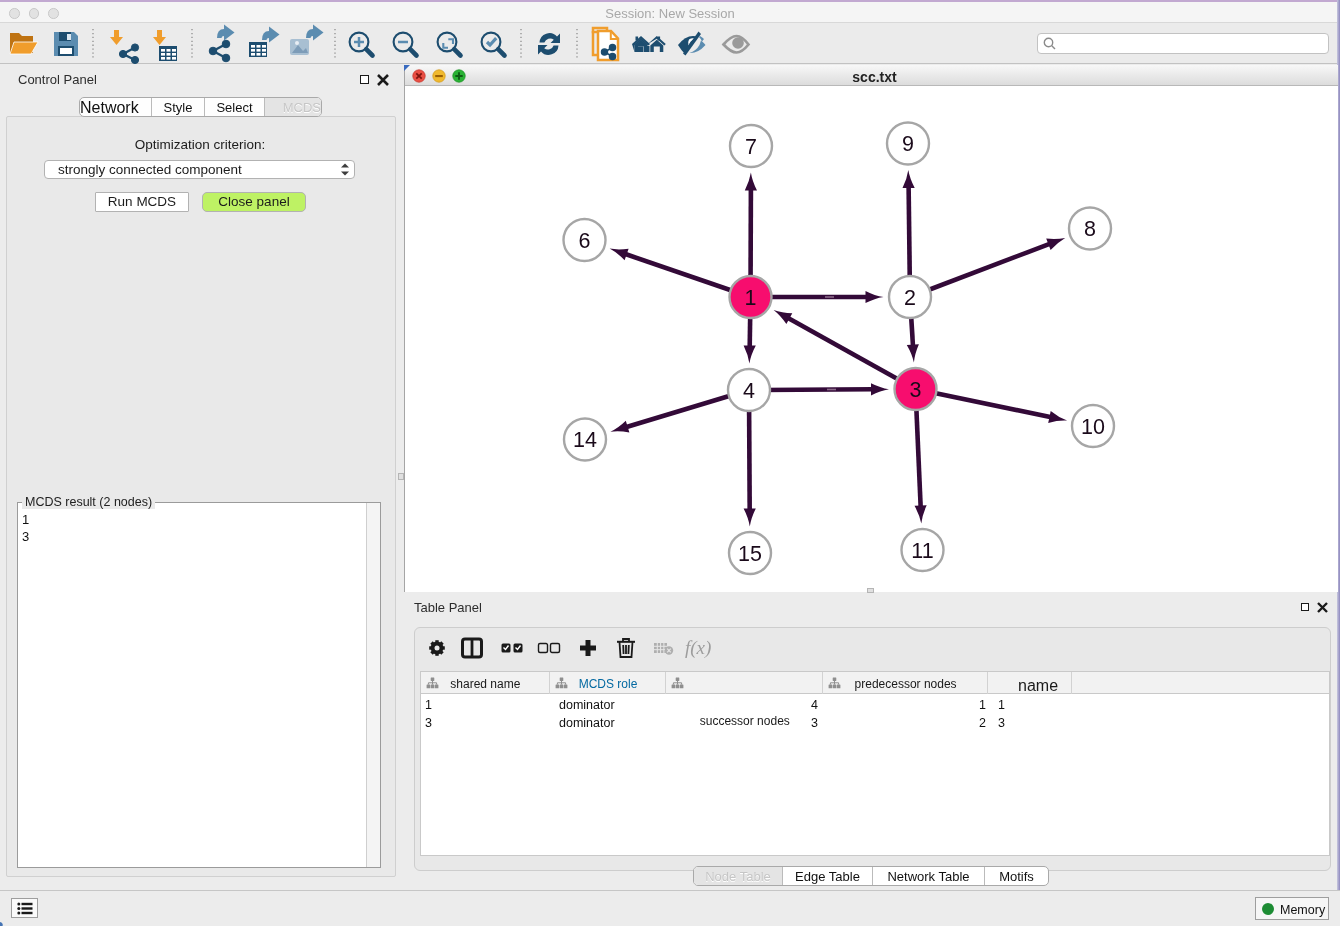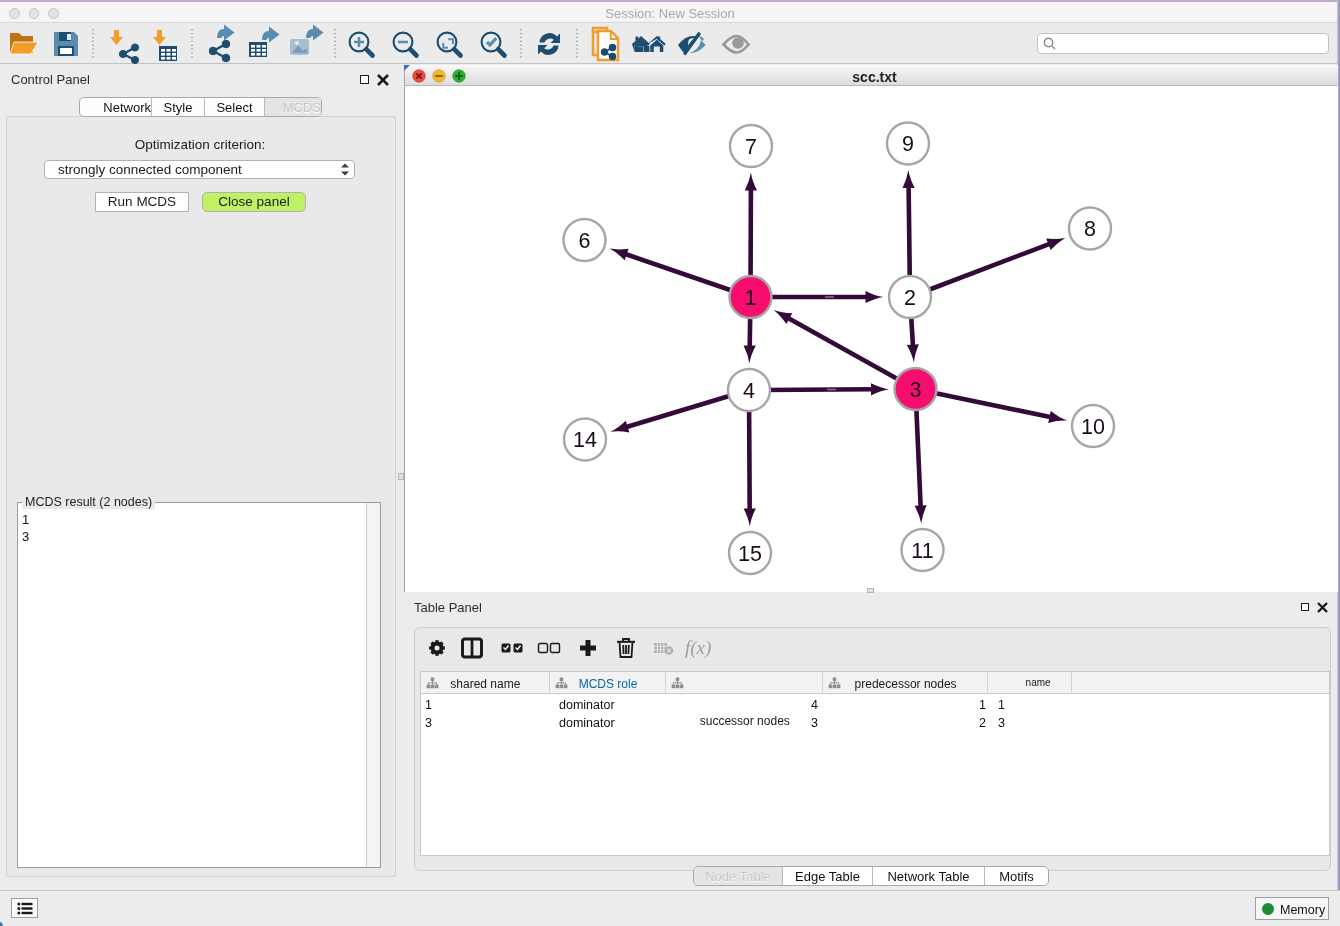--- a/index.html
+++ b/index.html
@@ -171,30 +171,30 @@
     <circle cx="2" cy="-1" r="5.8" fill="#9a9a9a"></circle>
   </g>
 </svg>
 
 <div class="abs" style="left:1037px;top:33px;width:292px;height:21px;background:#fff;border:1px solid #c2c2c2;border-radius:4px;"></div>
 <svg class="abs" style="left:1042px;top:36px;" width="16" height="16" viewBox="0 0 16 16">
   <circle cx="6.5" cy="6.5" r="4.2" fill="none" stroke="#8a8a8a" stroke-width="1.4"></circle>
   <line x1="9.8" y1="9.8" x2="13" y2="13" stroke="#8a8a8a" stroke-width="1.4"></line>
 </svg>
 
-<div class="abs" style="left:11px;top:72px;font-size:13px;color:#2d2d2d;">Control Panel</div>
+<div class="abs" style="left:18px;top:72px;font-size:13px;color:#2d2d2d;">Control Panel</div>
 <div class="abs" style="left:360px;top:75px;width:9px;height:9px;border:1.6px solid #1a1a1a;background:#fff;"></div>
 <svg class="abs" style="left:376px;top:73px;" width="14" height="14" viewBox="0 0 14 14">
  <path d="M 2,2 L 12,12 M 12,2 L 2,12" stroke="#1a1a1a" stroke-width="2.6"></path>
 </svg>
 
 <div class="abs" style="left:6px;top:116px;width:390px;height:761px;background:#e9e9e9;border:1px solid #d0d0d0;border-radius:2px;"></div>
 
 <div class="abs" style="left:79px;top:97px;width:243px;height:20px;background:#fefefe;border:1px solid #a9a9a9;border-radius:5px;overflow:hidden;display:flex;">
-  <div style="width:72px;border-right:1px solid #bbb;text-align:right;font-size:13px;color:#111;line-height:19px;">Network</div>
+  <div style="width:72px;border-right:1px solid #bbb;text-align:left;font-size:16px;color:#111;line-height:19px;">Network</div>
   <div style="width:53px;border-right:1px solid #bbb;text-align:center;font-size:13px;color:#111;line-height:19px;">Style</div>
   <div style="width:60px;border-right:1px solid #bbb;text-align:center;font-size:13px;color:#111;line-height:19px;">Select</div>
   <div style="flex:1;background:#e4e4e4;text-align:right;font-size:13px;color:#c6c6c6;line-height:19px;text-shadow:0 1px 0 #fff;">MCDS</div>
 </div>
 
 <div class="abs" style="left:0;top:137px;width:400px;text-align:center;font-size:13.5px;color:#1c1c1c;">Optimization criterion:</div>
 
 <div class="abs" style="left:44px;top:160px;width:311px;height:19px;background:#fff;border:1px solid #b2b2b2;border-radius:4px;"></div>
 <div class="abs" style="left:58px;top:162px;font-size:13.5px;color:#1c1c1c;">strongly connected component</div>
 <svg class="abs" style="left:338px;top:162px;" width="14" height="15" viewBox="0 0 14 15">
@@ -394,21 +394,21 @@
 <svg class="abs" style="left:828.3px;top:676.5px;" width="13" height="12" viewBox="0 0 13 12">
 <g fill="#8f8f8f">
       <rect x="4.7" y="0.5" width="3.6" height="3.4" rx="0.4"></rect>
       <rect x="0.6" y="7.5" width="3.6" height="3.8" rx="0.4"></rect>
       <rect x="4.7" y="7.5" width="3.6" height="3.8" rx="0.4"></rect>
       <rect x="8.8" y="7.5" width="3.6" height="3.8" rx="0.4"></rect>
     </g>
 <path d="M 6.5,3.9 L 6.5,7.5 M 2.4,7.5 L 2.4,5.8 L 10.6,5.8 L 10.6,7.5" stroke="#8f8f8f" stroke-width="1" fill="none"></path>
 </svg>
 <div class="abs" style="left:987.9px;top:672px;width:84.39999999999998px;height:22px;border-right:1px solid #d2d2d2;"></div>
-<div class="abs" style="left:987.9px;top:677px;width:84.39999999999998px;text-align:center;font-size:10px;color:#1a1a1a;text-indent:16px;">name</div>
+<div class="abs" style="left:987.9px;top:677px;width:84.39999999999998px;text-align:center;font-size:16px;color:#1a1a1a;text-indent:16px;">name</div>
 <div class="abs" style="left:425px;top:698px;font-size:12.5px;color:#111;">1</div>
 <div class="abs" style="left:559px;top:698px;font-size:12.5px;color:#111;">dominator</div>
 <div class="abs" style="left:700px;top:698px;width:118px;text-align:right;font-size:12.5px;color:#111;">4</div>
 <div class="abs" style="left:860px;top:698px;width:126px;text-align:right;font-size:12.5px;color:#111;">1</div>
 <div class="abs" style="left:998px;top:698px;font-size:12.5px;color:#111;">1</div>
 <div class="abs" style="left:425px;top:716px;font-size:12.5px;color:#111;">3</div>
 <div class="abs" style="left:559px;top:716px;font-size:12.5px;color:#111;">dominator</div>
 <div class="abs" style="left:700px;top:716px;width:118px;text-align:right;font-size:12.5px;color:#111;">3</div>
 <div class="abs" style="left:860px;top:716px;width:126px;text-align:right;font-size:12.5px;color:#111;">2</div>
 <div class="abs" style="left:998px;top:716px;font-size:12.5px;color:#111;">3</div>

